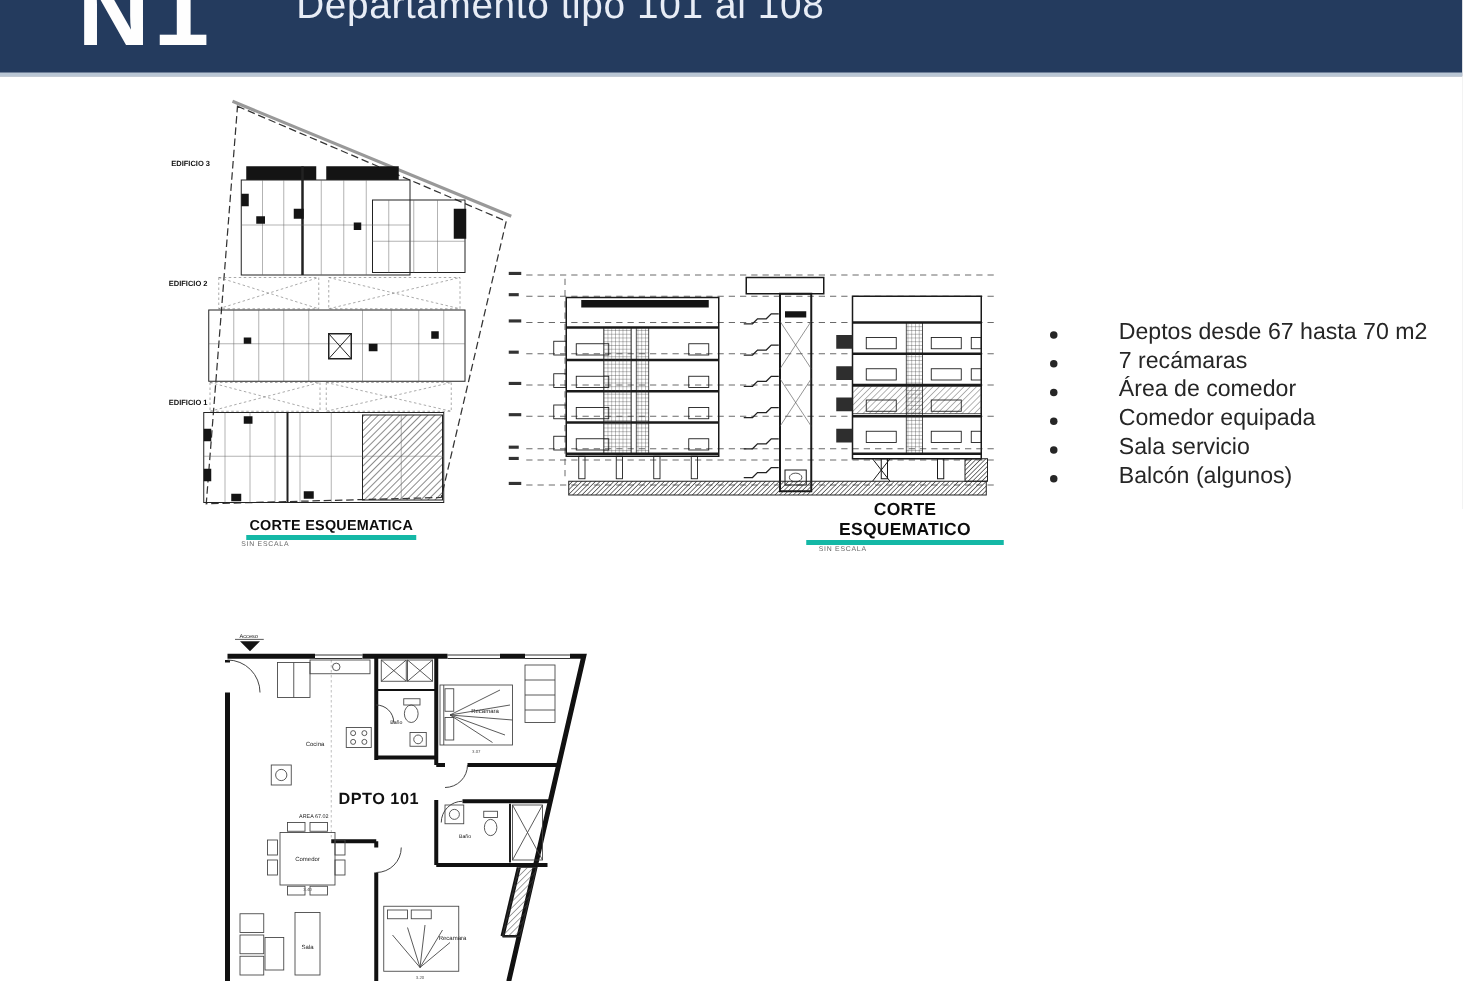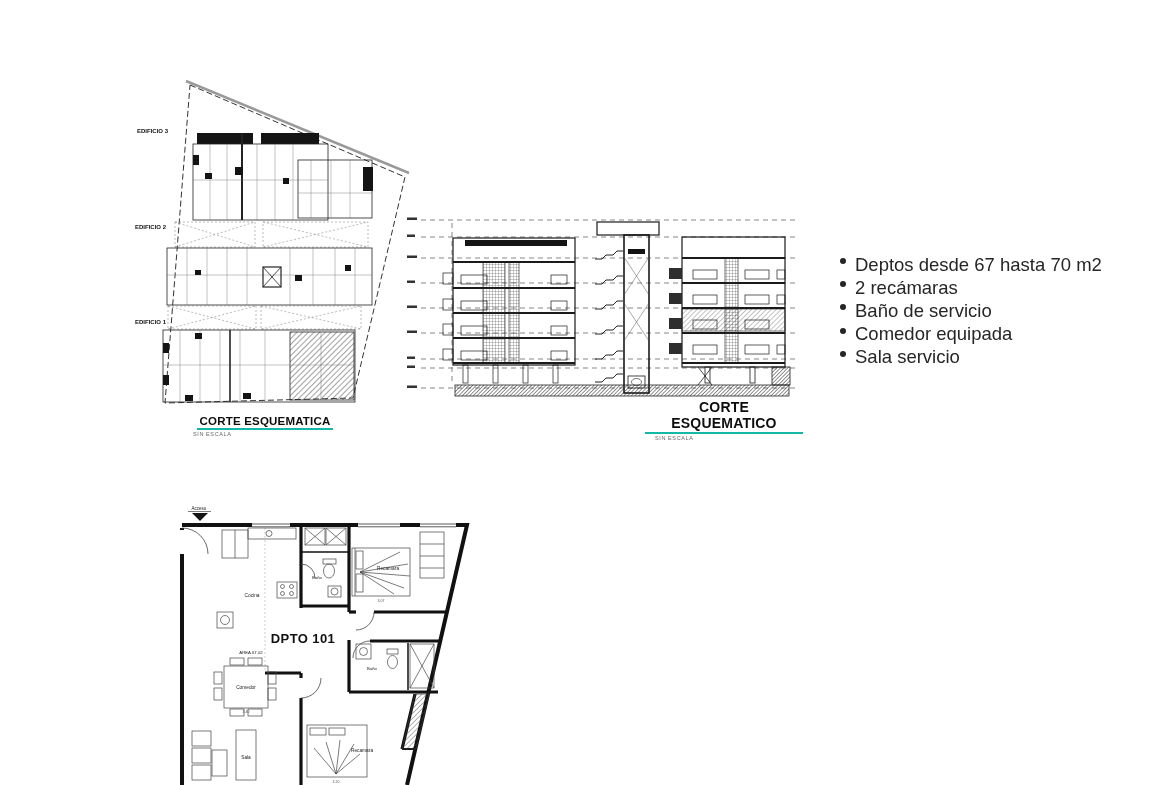--- a/index.html
+++ b/index.html
@@ -20,38 +20,42 @@
   .plan-label{font-size:6px;font-weight:bold;}
   .room-label{font-size:4.8px;fill:#222;}
   .small-label{font-size:4.2px;fill:#222;}
   .dim-label{font-size:3.5px;fill:#555;}
   .unit-title{font-size:13px;font-weight:bold;letter-spacing:0.4px;}
   .area-label{font-size:4.3px;fill:#222;}
   .acceso-label{font-size:4.5px;fill:#222;}
 
   
   .caption{position:absolute;text-align:center;color:#0d0d0d;font-weight:bold;}
-  .caption .cap-main{display:inline-block;border-bottom:2px solid #14b8a6;padding:0 3px 1px;}
+  .caption .cap-main{display:inline-block;border-bottom:4px solid #14b8a6;padding:0 3px 1px;}
   .caption .cap-sub{display:block;text-align:left;font-weight:normal;font-size:5.5px;
                     color:#666;margin:1px 0 0 10px;letter-spacing:0.6px;}
   .caption-planta{left:183px;top:415px;width:164px;font-size:11.5px;letter-spacing:0.2px;}
   .caption-corte{left:645px;top:399px;width:158px;font-size:14px;letter-spacing:0.2px;}
 
   
   .features{position:absolute;left:840px;top:256px;margin:0;padding:0;list-style:none;
             font-size:18.5px;color:#262626;}
-  .features li{display:flex;align-items:center;margin-bottom:4.6px;line-height:1;}
+  .features li{display:flex;align-items:flex-end;margin-bottom:4.6px;line-height:1;gap:40px;}
   .features .dot{flex:0 0 auto;width:6px;height:6px;border-radius:50%;background:#262626;
                  margin-right:9px;transform:translateY(-4px);}
 </style>
 </head>
 <body>
 
 <div class="slide">
 
+  <div class="header">
+    <div class="logo">N1</div>
+    <div class="title">Departamento tipo 101 al 108</div>
+  </div>
 
   <svg class="fig" style="left:135px;top:75px;" width="300" height="350" viewBox="0 0 300 350">
     <defs>
       <pattern id="p-hatch" width="4" height="4" patternUnits="userSpaceOnUse" patternTransform="rotate(45)">
         <line x1="0" y1="0" x2="0" y2="4" stroke="#444" stroke-width="1"></line>
       </pattern>
     </defs>
 
     <g>
       <line x1="51" y1="6" x2="274" y2="98" stroke="#999" stroke-width="2.5"></line>
@@ -295,33 +299,37 @@
     <span class="cap-sub">SIN ESCALA</span>
   </div>
 
   <ul class="features">
     <li>
         <span class="dot"></span>
         <span>Deptos desde 67 hasta 70 m2</span>
       </li>
     <li>
         <span class="dot"></span>
-        <span>2  recámaras</span>
-      </li>
-    <li>
-        <span class="dot"></span>
-        <span>Baño de servicio</span>
+        <span>7  recámaras</span>
+      </li>
+    <li>
+        <span class="dot"></span>
+        <span>Área de comedor</span>
       </li>
     <li>
         <span class="dot"></span>
         <span>Comedor equipada</span>
       </li>
     <li>
         <span class="dot"></span>
         <span>Sala servicio</span>
+      </li>
+    <li>
+        <span class="dot"></span>
+        <span>Balcón (algunos)</span>
       </li>
   </ul>
 
   <svg class="fig" style="left:168px;top:502px;" width="310" height="283" viewBox="0 0 310 283">
     <defs>
       <pattern id="f-hatch" width="3.5" height="3.5" patternUnits="userSpaceOnUse" patternTransform="rotate(45)">
         <line x1="0" y1="0" x2="0" y2="3.5" stroke="#444" stroke-width="0.8"></line>
       </pattern>
     </defs>
 

